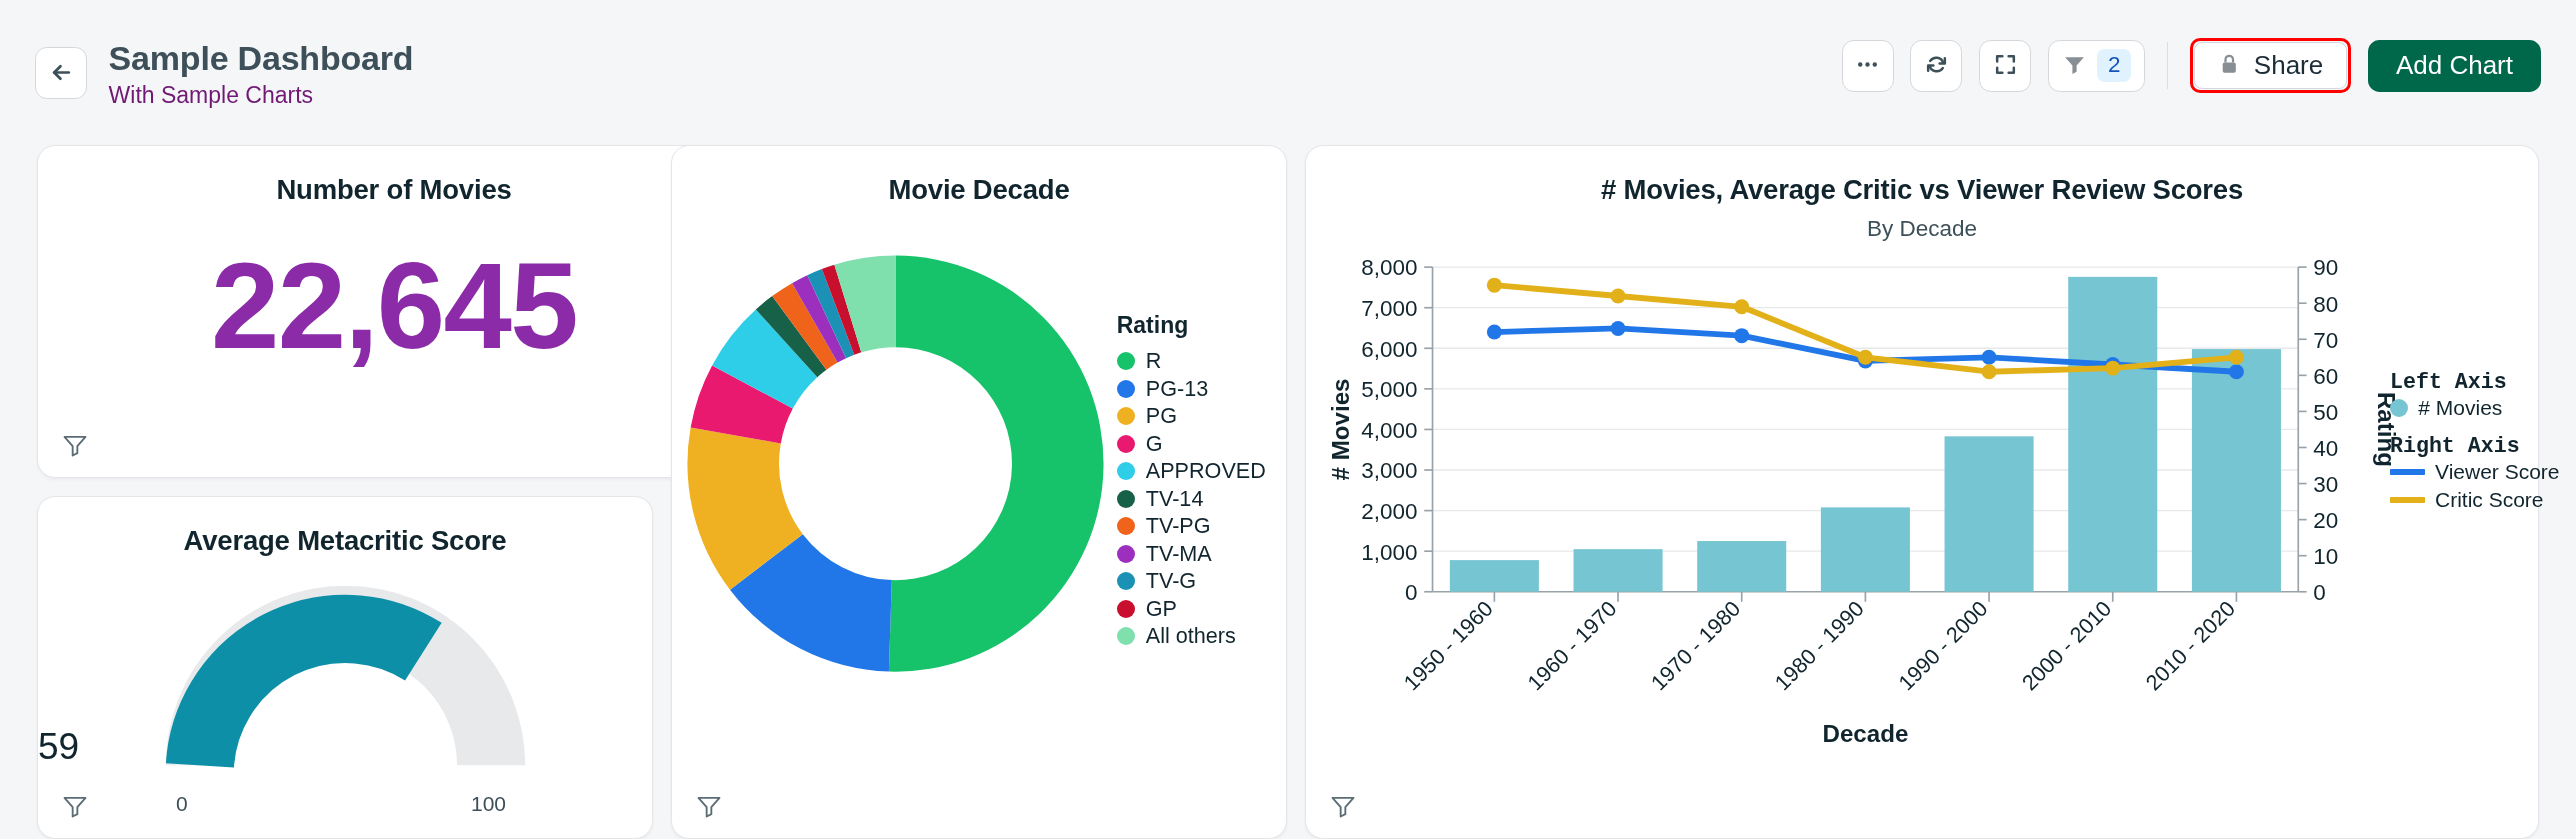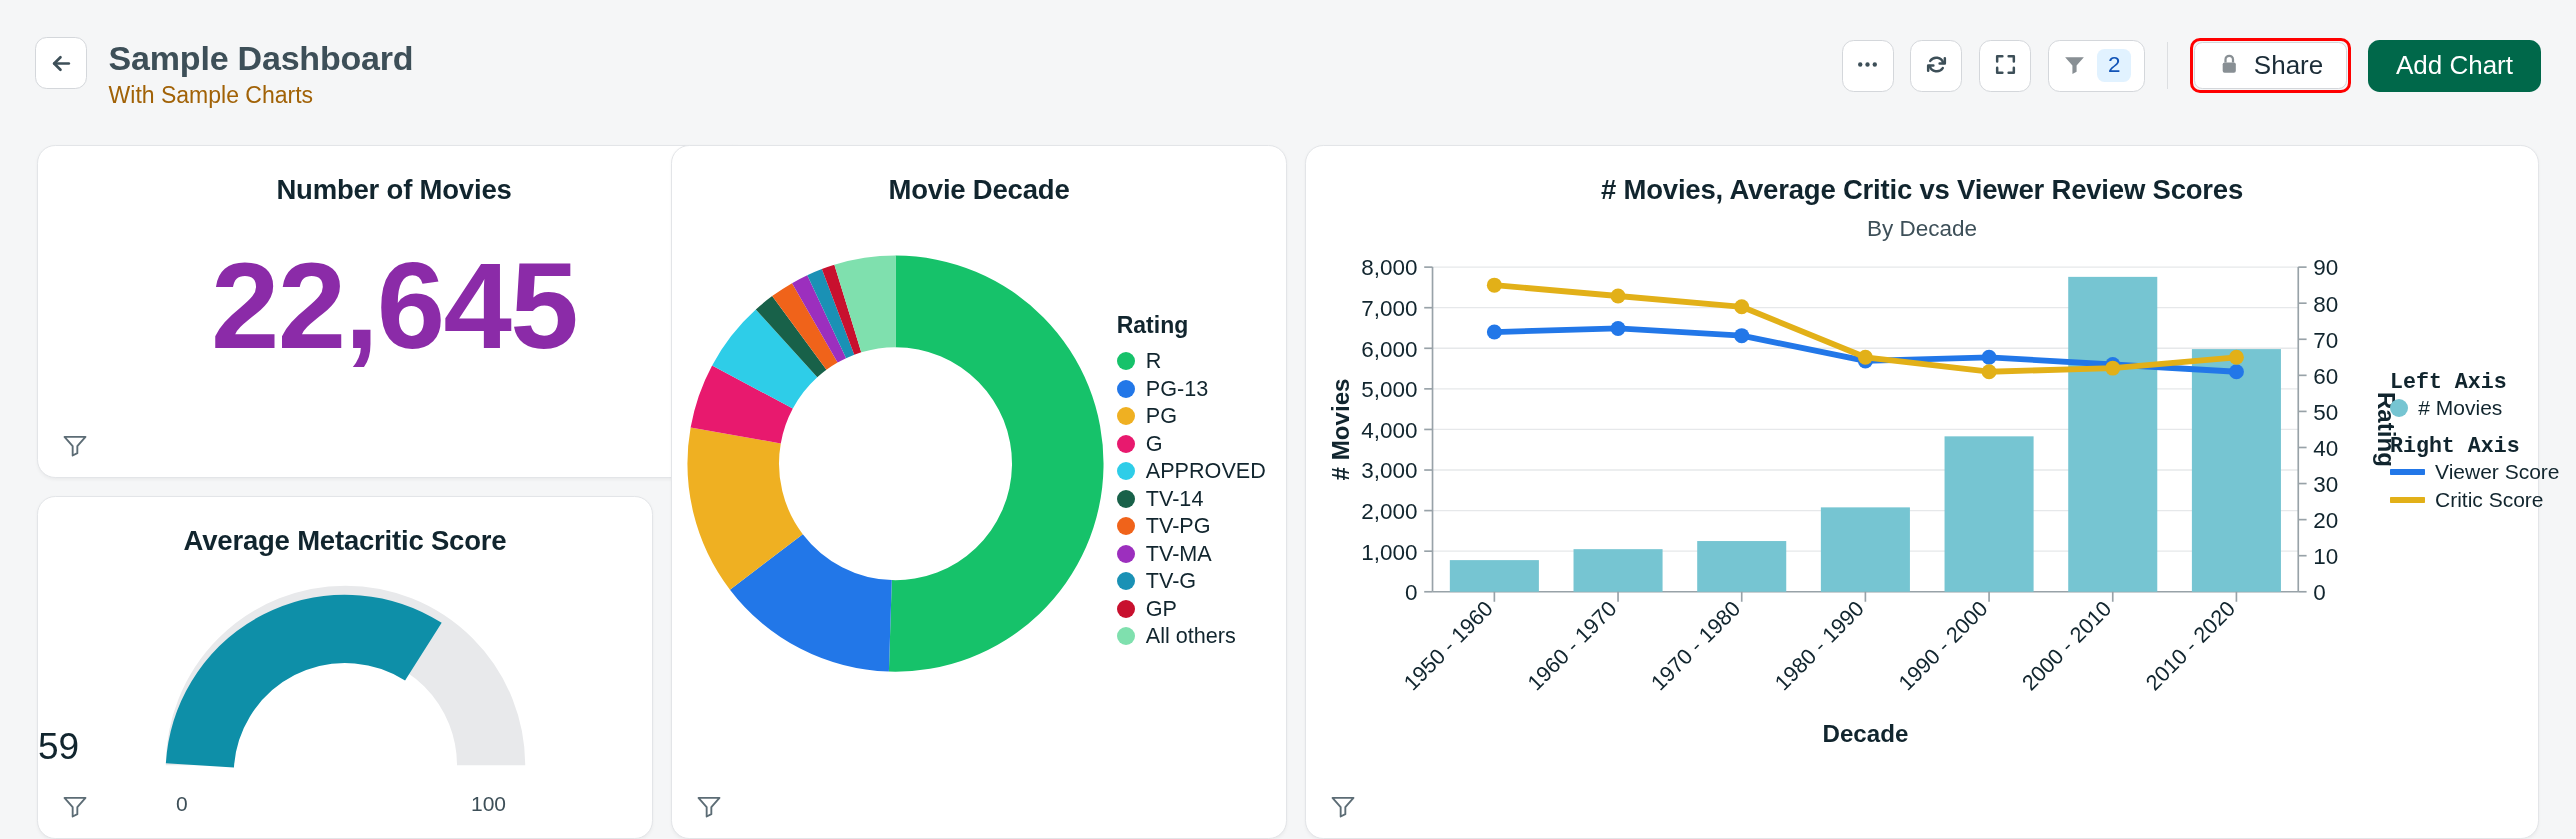--- a/index.html
+++ b/index.html
@@ -8,34 +8,34 @@
     background: #F5F6F7;
     font-family: "Liberation Sans", sans-serif;
     overflow: hidden;
   }
 
   
   .header {
     position: absolute; left: 0; top: 0; width: 2576px; height: 140px;
     display: flex; align-items: flex-start;
   }
-  .header-left { display: flex; align-items: flex-start; padding: 37px 0 0 35px; }
+  .header-left { display: flex; align-items: center; padding: 37px 0 0 35px; }
   .back-btn {
     width: 52px; height: 52px; border: 1.2px solid #D4D7DB; border-radius: 11.7px;
     background: #FFFFFF; display: flex; align-items: center; justify-content: center;
     cursor: pointer; flex: none;
   }
   .back-btn svg { display: block; }
   .title-wrap { margin-left: 21.6px; padding-top: 1.7px; }
   .page-title {
     font-size: 34px; font-weight: bold; color: #3D4F58; letter-spacing: -0.2px;
     line-height: 1.12; white-space: nowrap;
   }
   .page-subtitle {
-    font-size: 23px; color: #a16207; margin-top: 5px; white-space: nowrap;
+    font-size: 23px; color: #701a75; margin-top: 5px; white-space: nowrap;
   }
 
   .header-right {
     margin-left: auto; display: flex; align-items: center; gap: 16.7px;
     padding: 38px 35px 0 0;
   }
   .icon-btn {
     width: 52px; height: 52px; border: 1.2px solid #D4D7DB; border-radius: 11.7px;
     background: #FFFFFF; display: flex; align-items: center; justify-content: center;
     cursor: pointer; flex: none;

